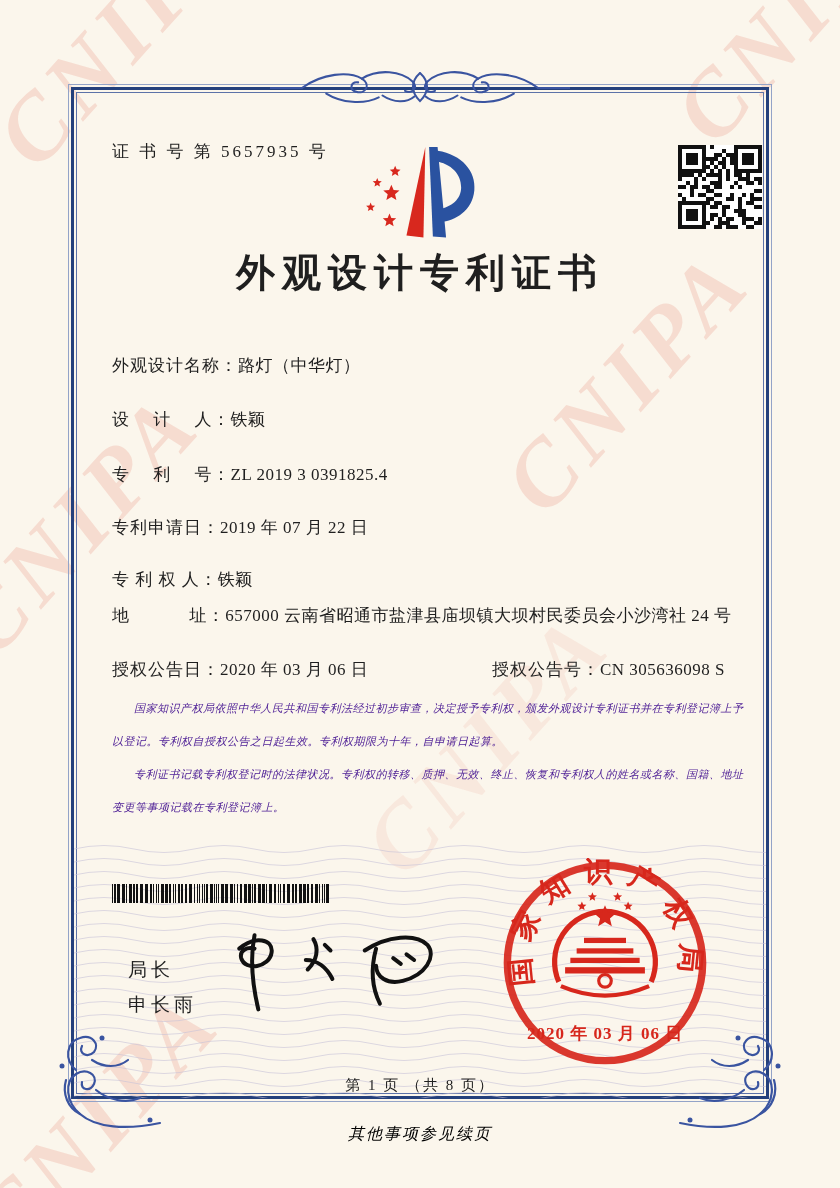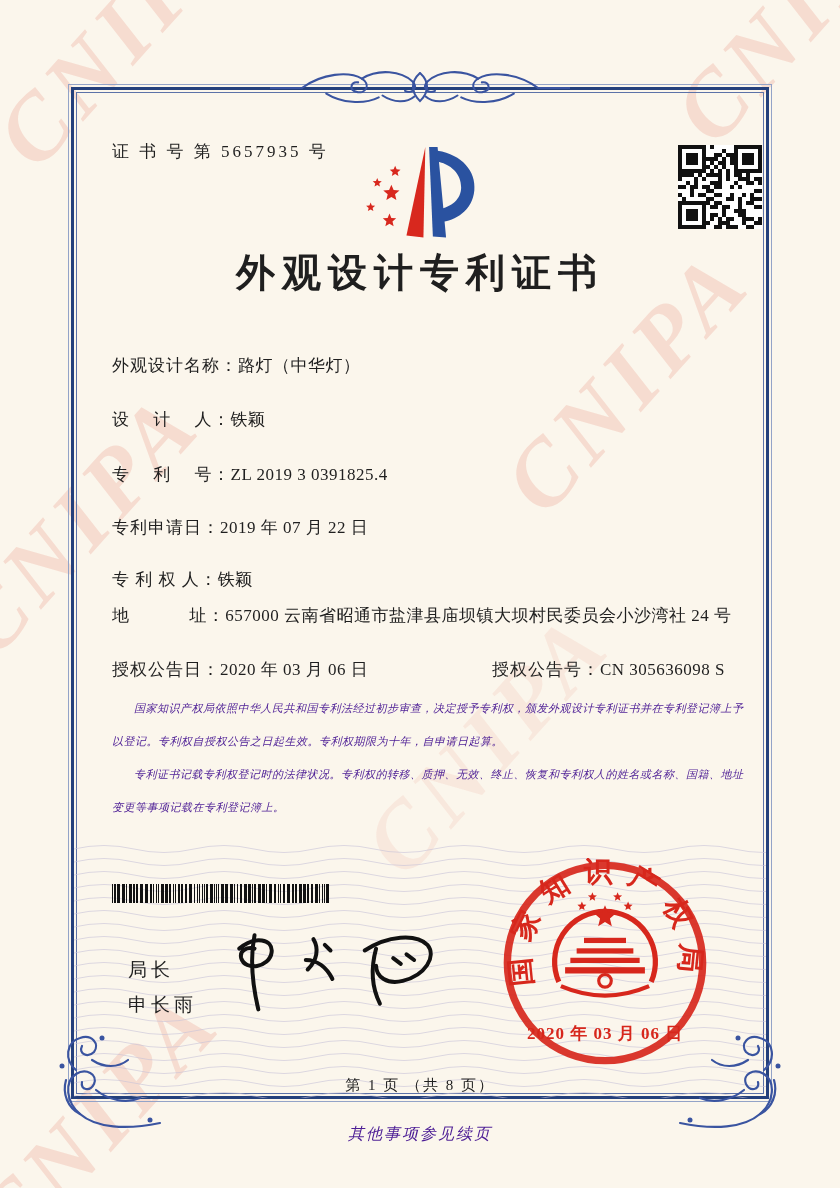--- a/index.html
+++ b/index.html
@@ -41,21 +41,21 @@
             font-size:19px;letter-spacing:4px;line-height:35px;}
   .sig{position:absolute;left:225px;top:922px;}
   .sig path{stroke:#111;stroke-width:4.2;fill:none;stroke-linecap:round;stroke-linejoin:round;}
   
   .seal{position:absolute;left:500px;top:858px;width:210px;height:210px;}
   .seal-date{position:absolute;left:0;top:164px;width:210px;text-align:center;color:#d7271c;
              font-size:17px;font-weight:bold;letter-spacing:1px;}
   
   .pageno{position:absolute;left:0;top:1076px;width:840px;text-align:center;font-size:15px;letter-spacing:2px;}
   .contnote{position:absolute;left:0;top:1124px;width:840px;text-align:center;font-size:16px;
-            font-style:italic;letter-spacing:2px;color:#4c1d95;}
+            font-style:italic;letter-spacing:2px;color:#000000;}
 </style>
 </head>
 <body>
 
 <div class="page">
 
   <div class="wm" style="left:-38px;top:-18px;">CNIPA</div>
   <div class="wm" style="left:640px;top:-42px;">CNIPA</div>
   <div class="wm" style="left:470px;top:328px;">CNIPA</div>
   <div class="wm" style="left:-80px;top:470px;">CNIPA</div>

